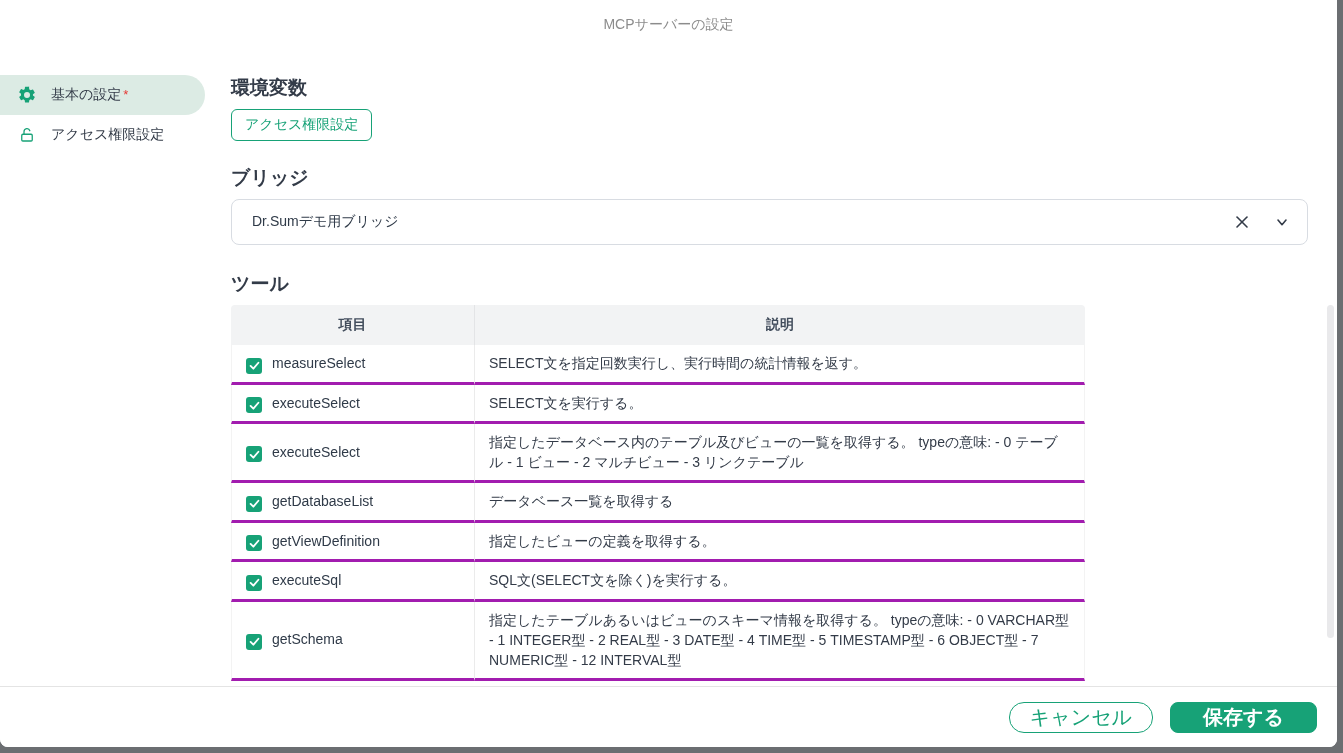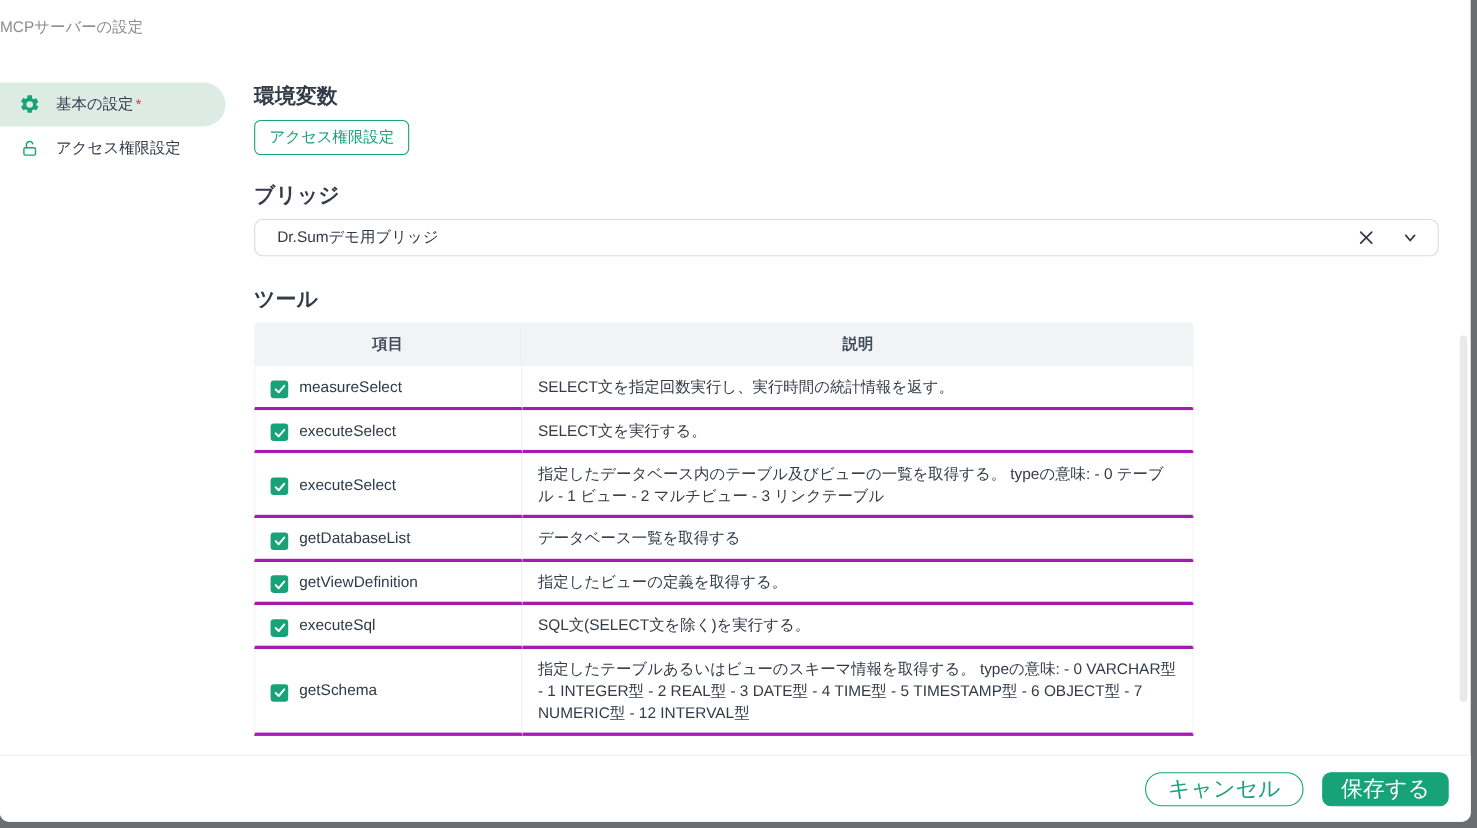--- a/index.html
+++ b/index.html
@@ -11,21 +11,21 @@
     overflow:hidden;
     color:#333b48;
   }
   .dialog {
     position:absolute; left:0; top:0;
     width:1337px; height:747px;
     background:#ffffff;
     border-radius:0 0 8px 8px;
   }
   
-  .dialog-header { height:50px; display:flex; align-items:center; justify-content:flex-start; }
+  .dialog-header { height:50px; display:flex; align-items:center; justify-content:center; }
   .dialog-title { color:#8c8c8c; font-size:14px; }
 
   
   .dialog-body { display:flex; align-items:flex-start; }
 
   
   .sidebar { width:231px; flex:0 0 231px; padding-top:25px; }
   .side-item {
     display:flex; align-items:center; gap:14px;
     height:40px; padding-left:17px; margin-right:26px;
@@ -45,21 +45,21 @@
     display:inline-block; background:#fff;
     border:1px solid #17a277; color:#17a277;
     border-radius:6px; font-size:14px;
     padding:6px 13px; cursor:pointer;
     font-family:inherit;
   }
   .gap-lg { margin-top:24px; }
   .gap-md { margin-top:26px; }
 
   .select-box {
-    height:34px; width:100%;
+    height:46px; width:100%;
     border:1px solid #d8dce2; border-radius:8px;
     display:flex; align-items:center;
     padding:0 14px 0 20px;
     font-size:14px; color:#2f3a48;
     background:#fff; cursor:pointer;
   }
   .select-value { flex:1; }
   .select-icons { display:flex; align-items:center; gap:18px; }
   .icon-btn { width:22px; height:22px; display:inline-flex; align-items:center; justify-content:center; cursor:pointer; }
 
@@ -95,21 +95,21 @@
     gap:17px; padding-right:20px;
     border-radius:0 0 8px 8px;
   }
   .btn { font-size:20px; font-family:inherit; cursor:pointer; height:31px; }
   .btn-cancel {
     background:#fff; color:#17a277; border:1px solid #17a277;
     border-radius:15px; padding:0 20px;
   }
   .btn-save {
     background:#17a277; color:#fff; border:1px solid #17a277;
-    border-radius:8px; padding:0 16px; font-weight:normal;
+    border-radius:8px; padding:0 32px; font-weight:bold;
   }
 
   
   .scroll-thumb {
     position:absolute; right:3px; top:305px;
     width:7px; height:333px;
     background:#e9e9eb; border-radius:4px;
   }
 </style>
 </head>

